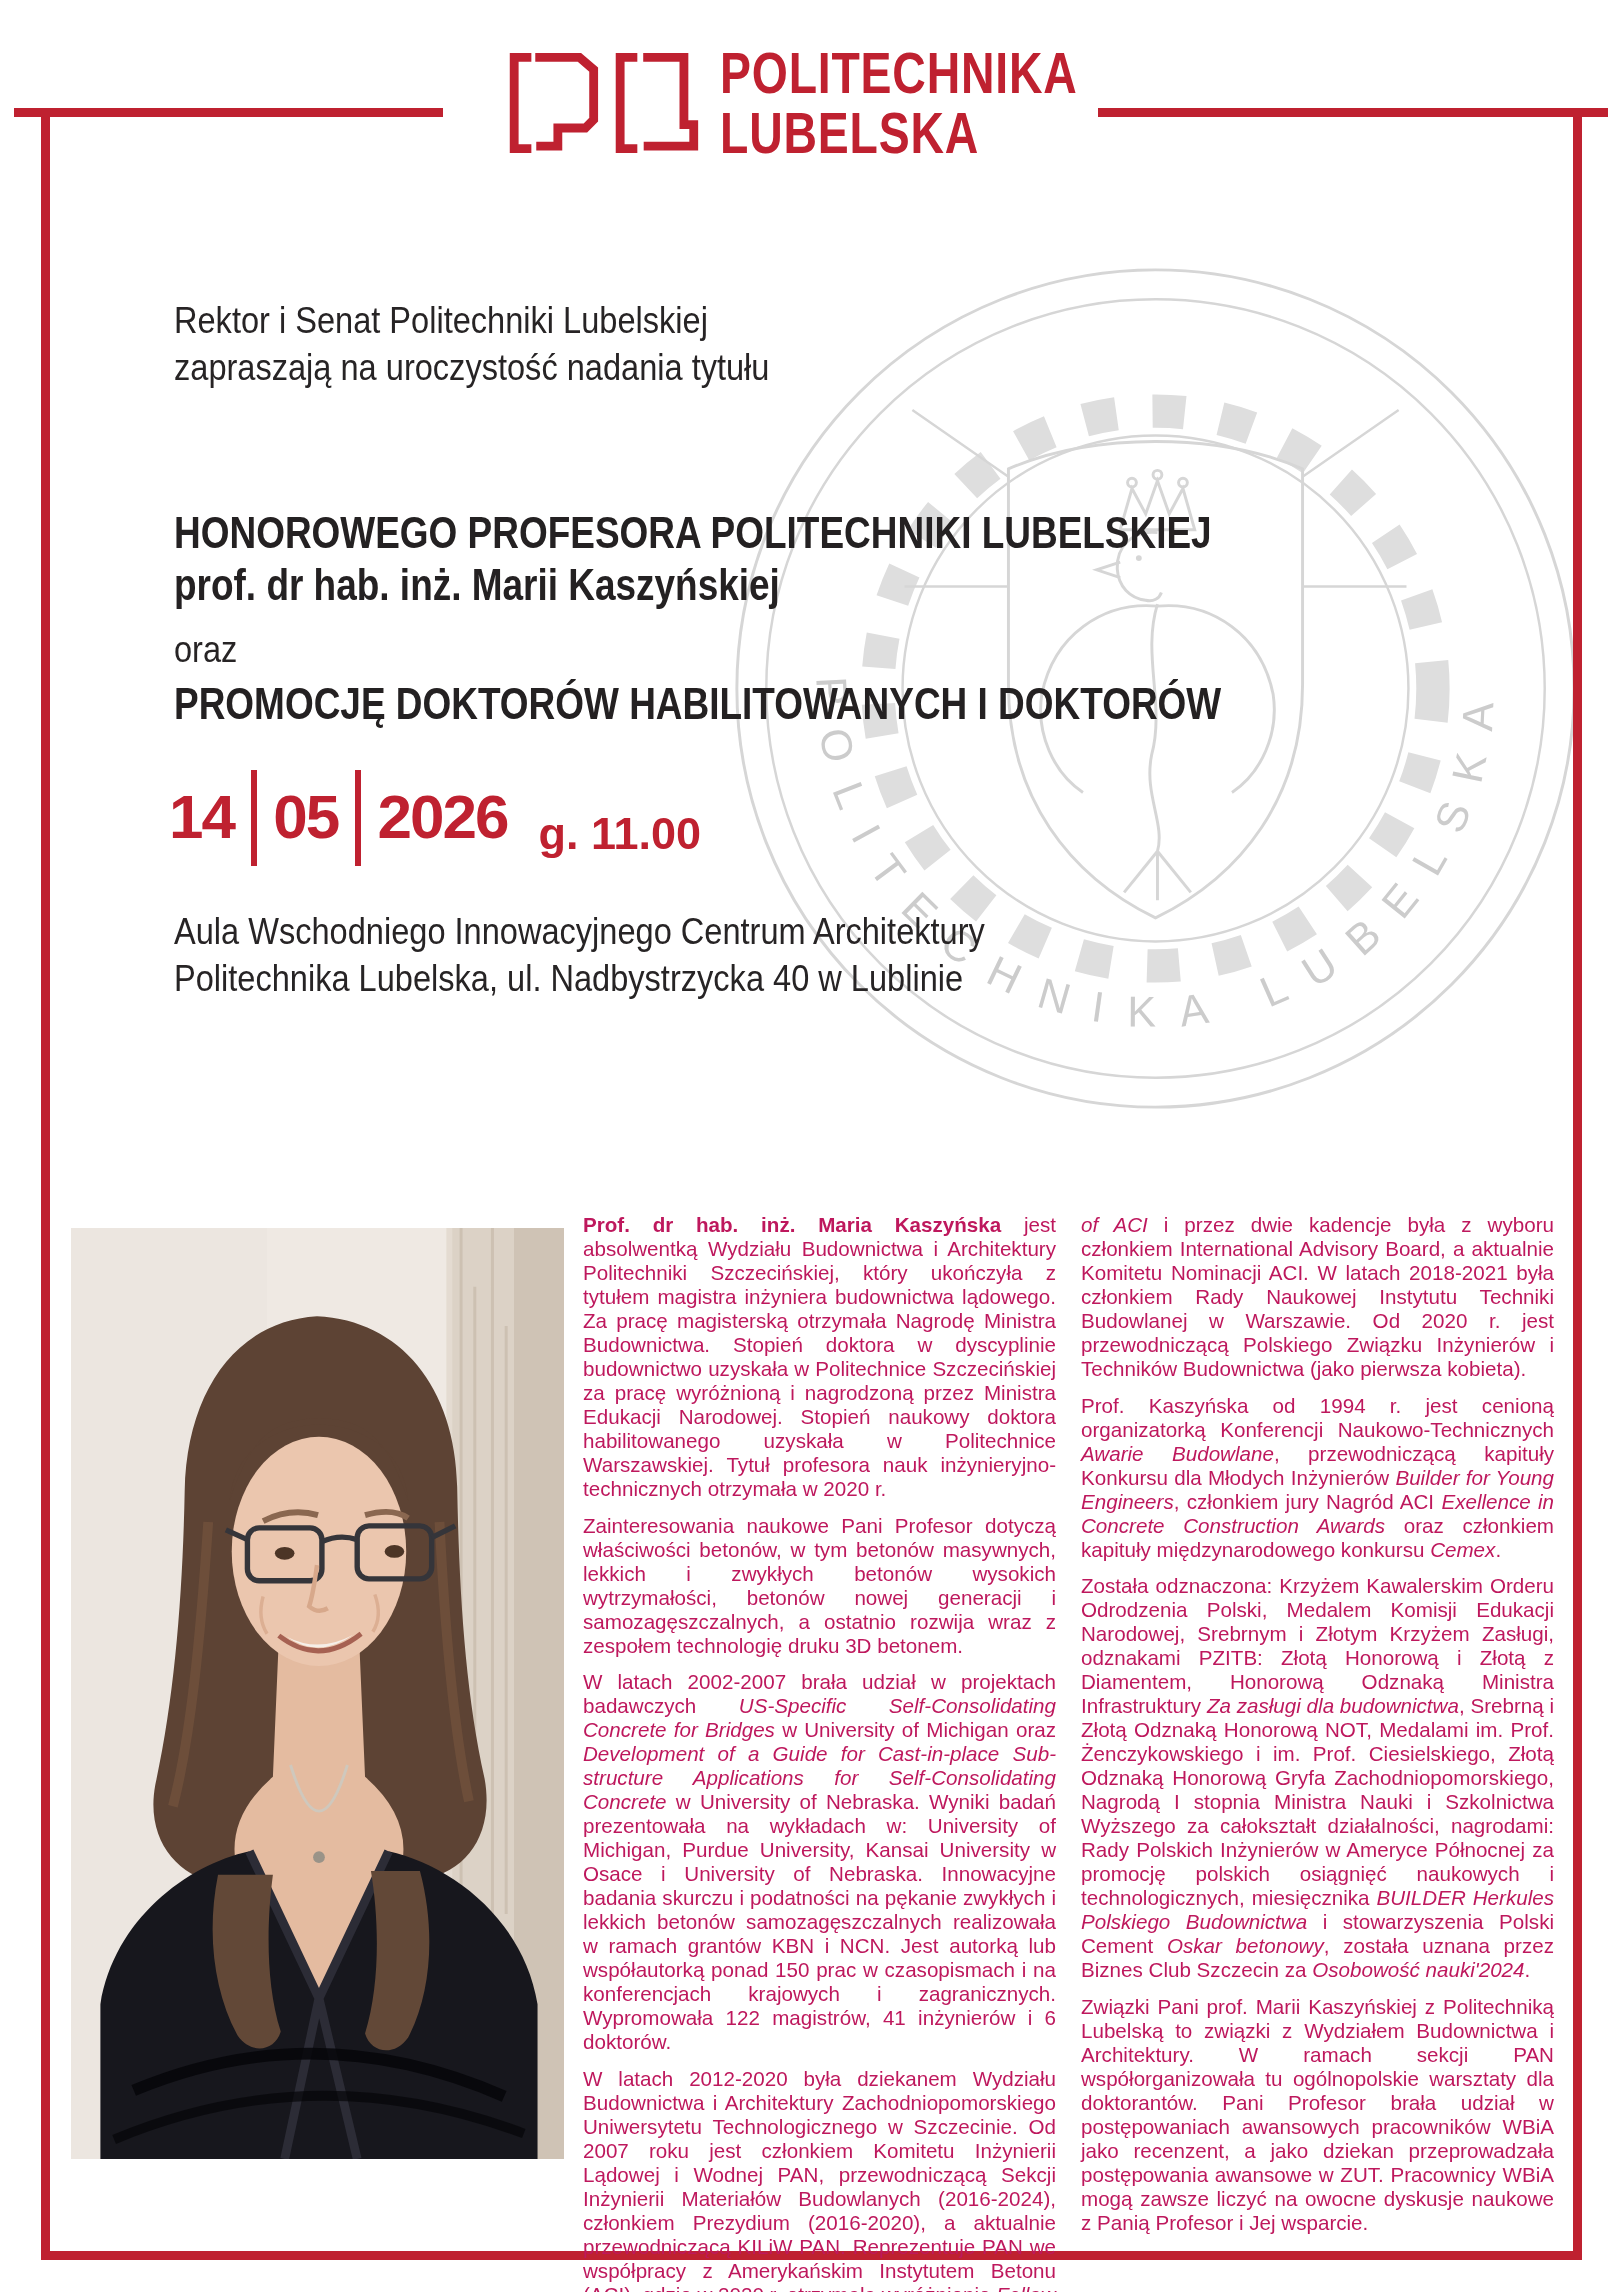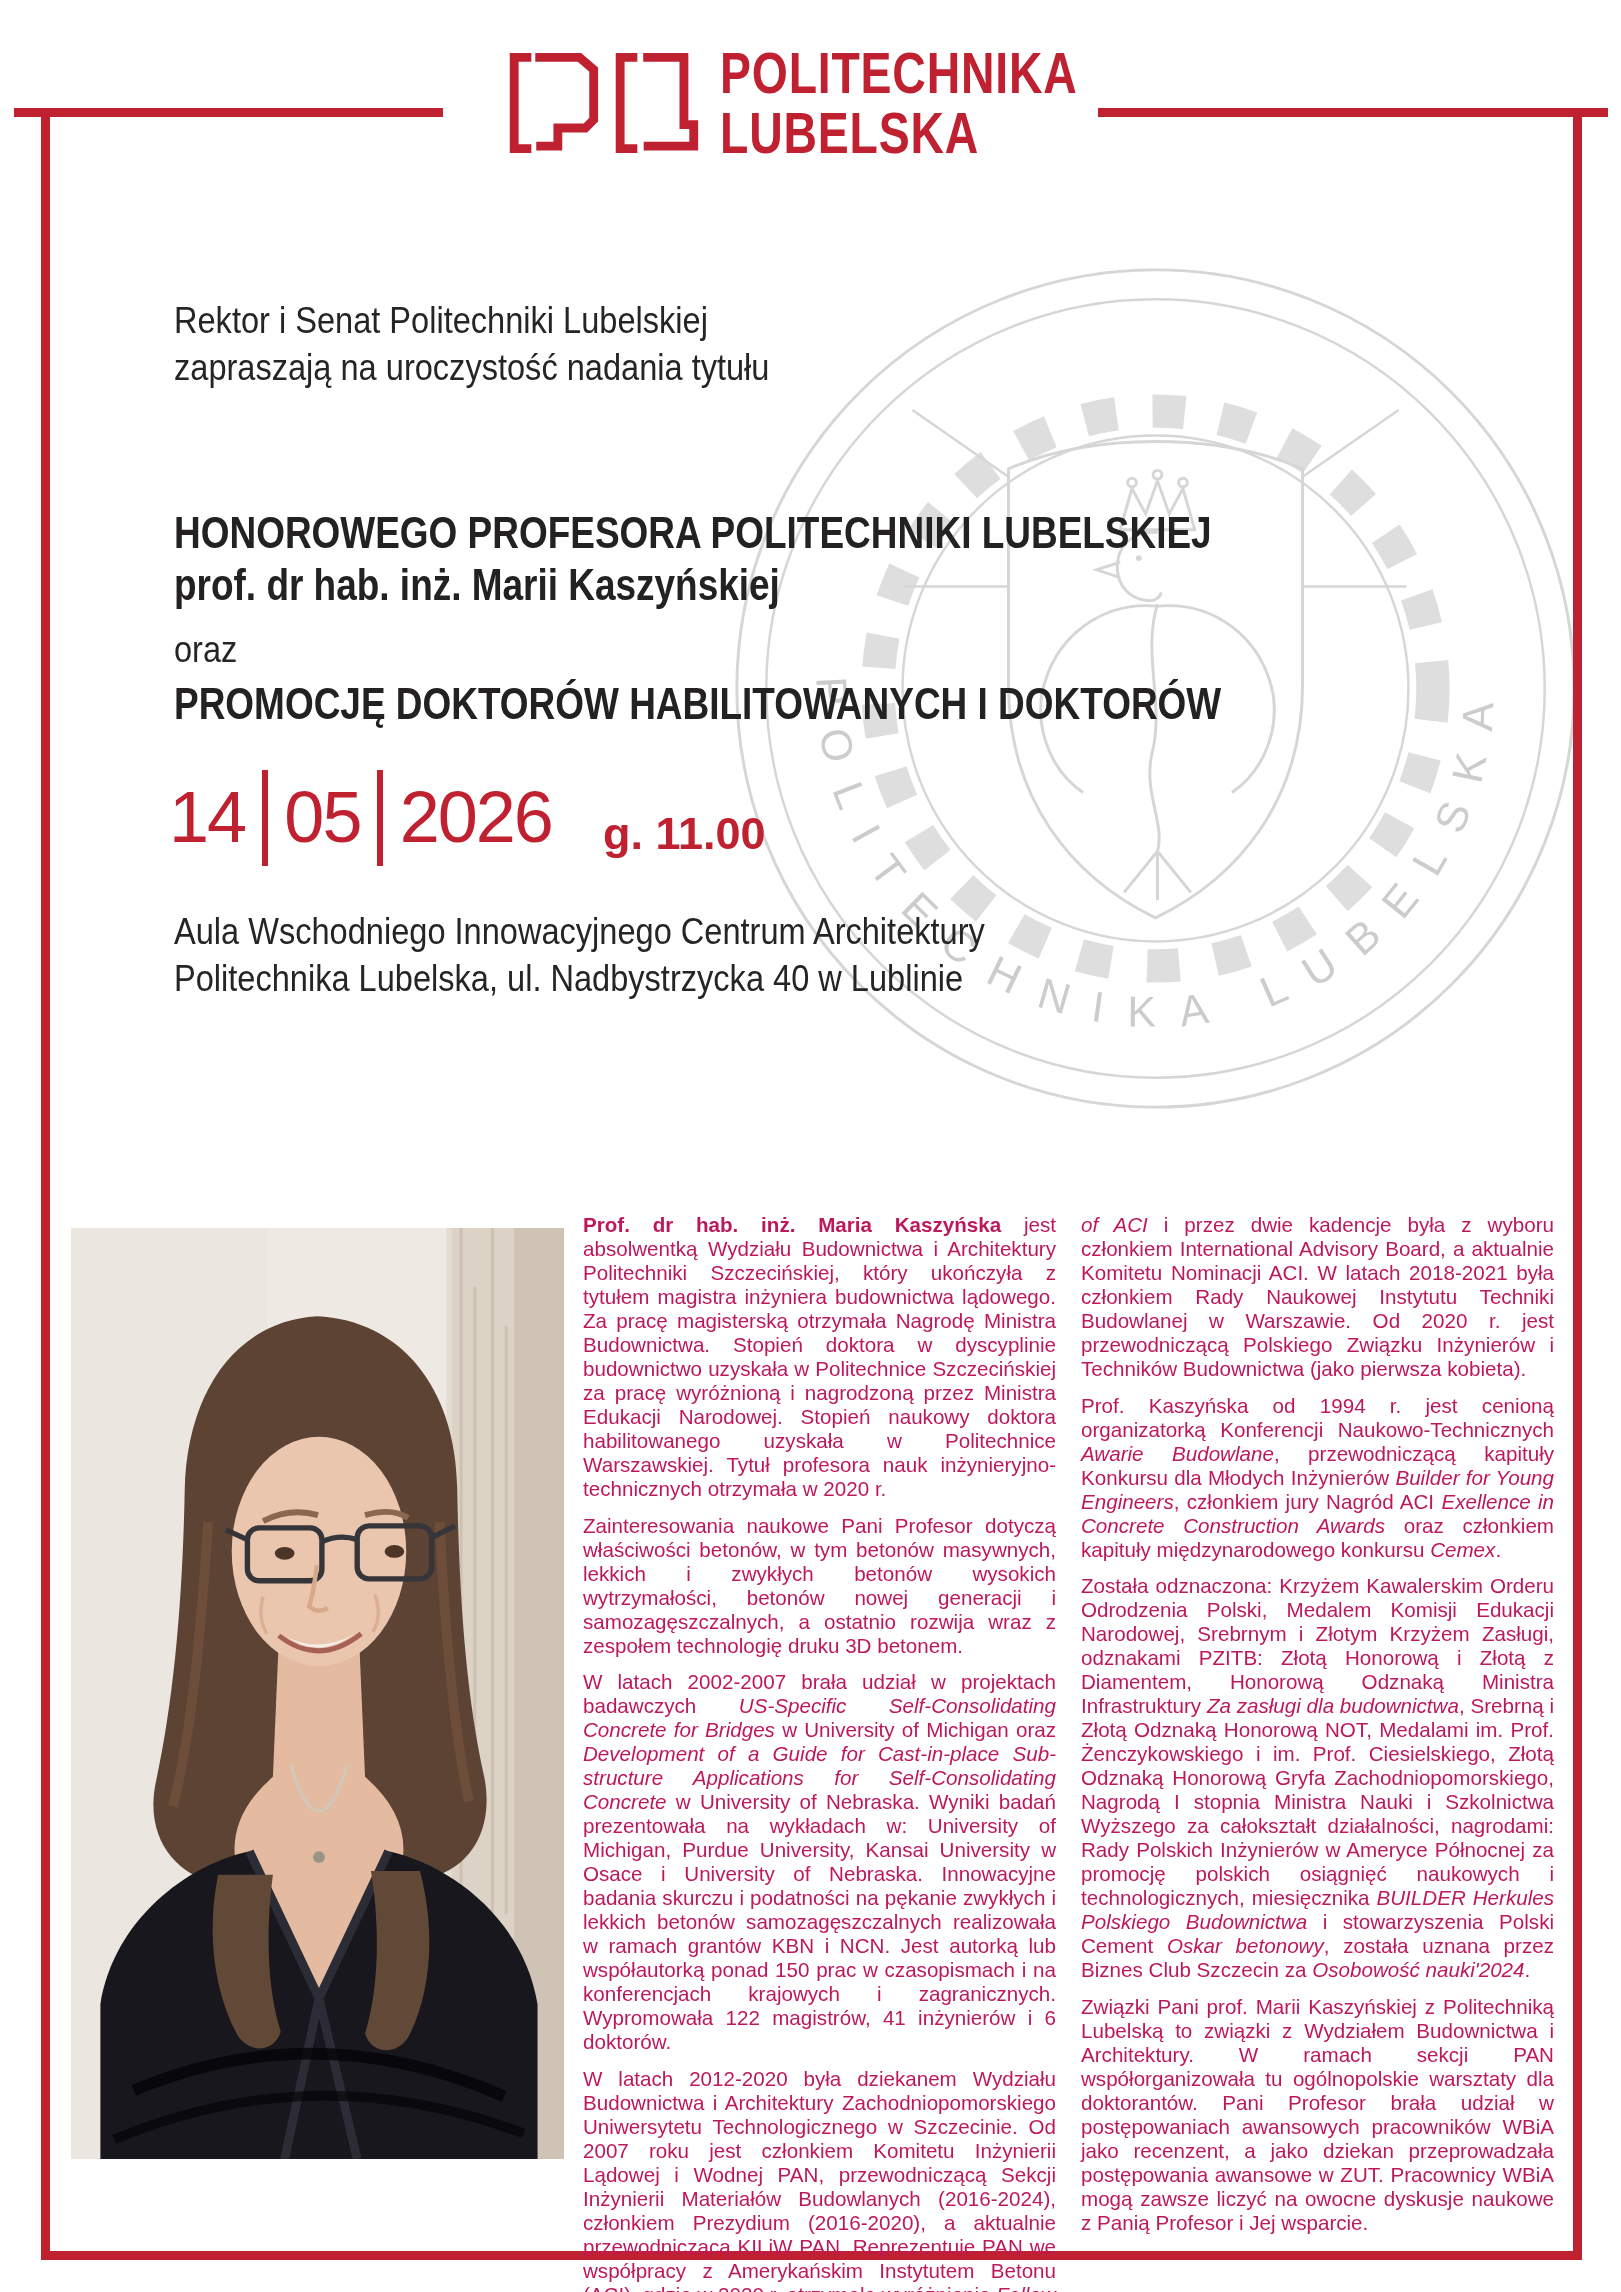--- a/index.html
+++ b/index.html
@@ -22,23 +22,23 @@
 
   
   .intro{left:174px;top:297px;font-size:37px;line-height:47px;transform:scaleX(.88);
          transform-origin:0 0;white-space:nowrap;}
   .h-cond{left:174px;font-size:44px;line-height:52px;font-weight:bold;color:#242122;
           transform:scaleX(.84);transform-origin:0 0;white-space:nowrap;}
   .title1{top:507px;}
   .oraz{left:174px;top:629px;font-size:37px;transform:scaleX(.88);transform-origin:0 0;}
   .title2{top:678px;}
   .date-row{left:169px;top:770px;display:flex;align-items:flex-end;color:#bf2130;}
-  .digit{font-size:72px;line-height:78px;font-weight:normal;letter-spacing:-2px;}
+  .digit{font-size:62px;line-height:78px;font-weight:bold;letter-spacing:-2px;}
   .sep{width:5.9px;height:96px;background:#bf2130;margin:0 16.7px -9.8px 16.7px;}
-  .time{font-size:45px;line-height:39px;font-weight:bold;margin-left:51px;margin-bottom:2.9px;}
+  .time{font-size:45px;line-height:39px;font-weight:bold;margin-left:31px;margin-bottom:2.9px;}
   .venue{left:174px;top:908px;font-size:37px;line-height:47px;transform:scaleX(.88);
          transform-origin:0 0;white-space:nowrap;}
 
   
   .seal{left:730px;top:263px;width:851px;height:851px;pointer-events:none;}
   .seal-text{font-family:"Liberation Sans","DejaVu Sans",sans-serif;font-size:44px;
              letter-spacing:26px;fill:#cccccc;}
 
   
   .photo{left:71px;top:1228px;width:493px;height:931px;}

